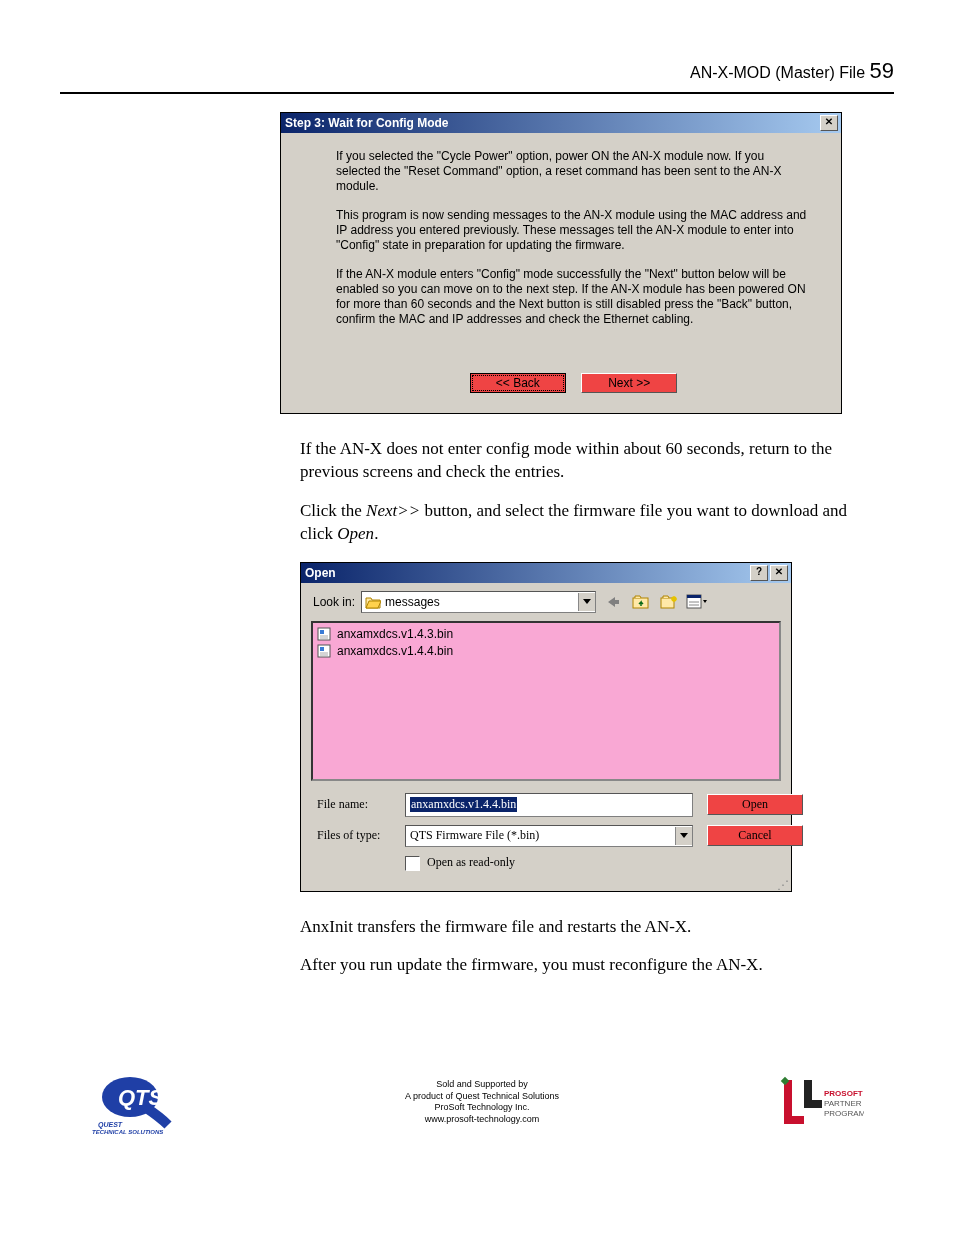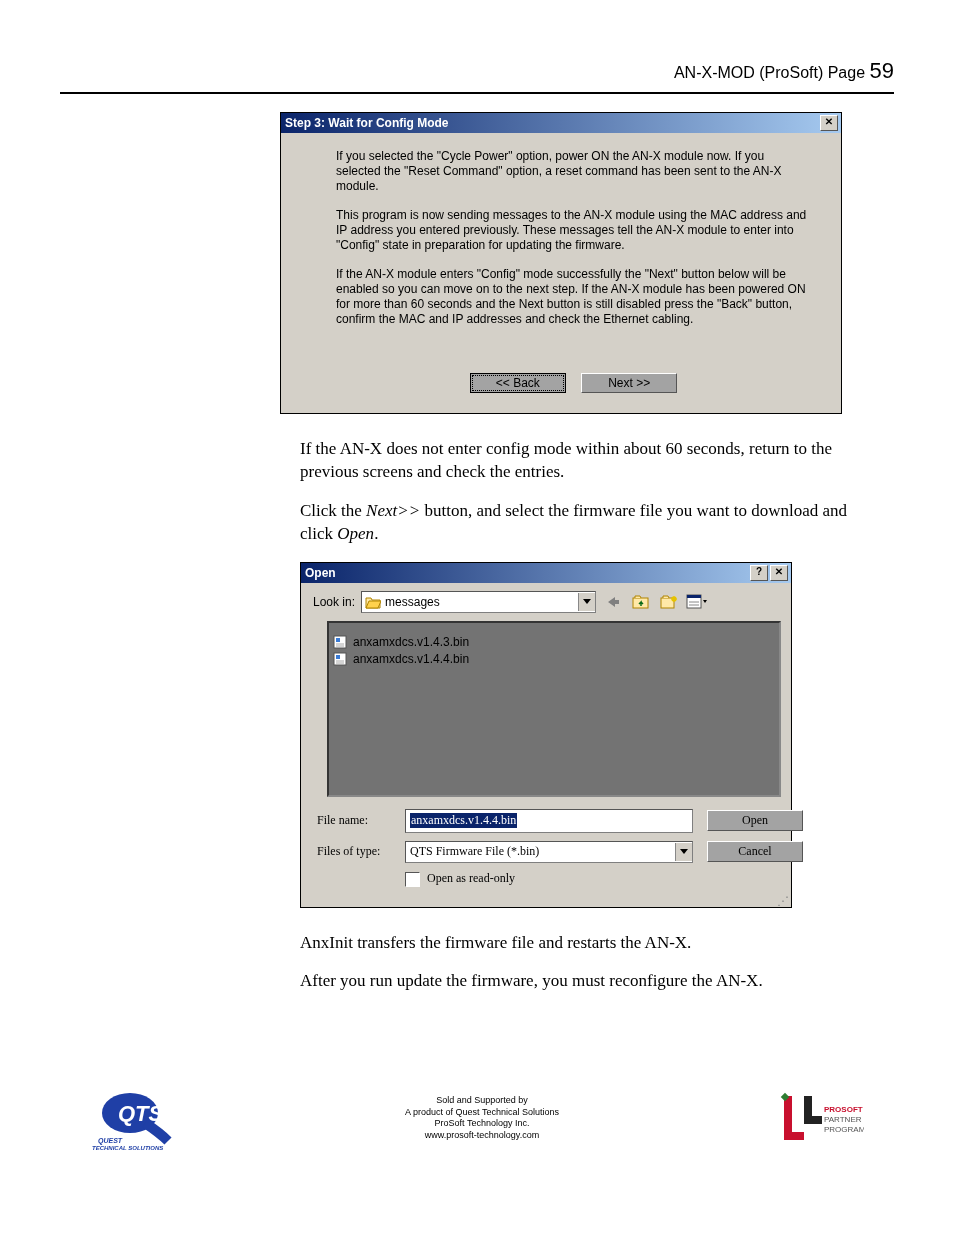--- a/index.html
+++ b/index.html
@@ -56,21 +56,21 @@
     text-align:center;
     margin-left:2px;
   }
   .dlgbody{padding:16px 30px 20px 55px;}
   .para{margin:0 0 14px 0;line-height:1.25;}
   .btnrow{text-align:center;margin-top:46px;}
   .wbtn{
     display:inline-block;
     min-width:74px;
     padding:2px 10px;
-    background:#a3a3a3;
+    background:#ef4444;
     border:1px solid #fff;
     border-right-color:#555;border-bottom-color:#555;
     margin:0 6px;
     text-align:center;
   }
   .wbtn.def{outline:1px dotted #000;outline-offset:-3px;border:1px solid #000;}
   
   .prose{font-size:17px;line-height:1.35;margin:10px 0 16px 0;}
   .prose i{font-style:italic;margin-top:46px;}
   
@@ -93,25 +93,25 @@
   .combo .dd{
     margin-left:auto;width:16px;height:18px;
     background:#d4d0c8;border-left:1px solid #888;
     display:flex;align-items:center;justify-content:center;
   }
   .toolicon{
     width:22px;height:20px;
     display:inline-flex;align-items:center;justify-content:center;
   }
   .filelist{
-    margin:4px 10px 8px 26px;
+    margin:4px 10px 8px 10px;
     height:150px;
-    background:#737373;
+    background:#f9a8d4;
     border:2px inset #888;
-    padding:11px 4px;
+    padding:3px 4px;
   }
   .frow{display:flex;align-items:center;gap:4px;height:17px;}
   .bottomgrid{
     display:grid;
     grid-template-columns:80px 1fr 80px;
     gap:8px 8px;
     align-items:center;
     padding:4px 10px 10px 16px;
     font-family:Liberation Serif, serif;
   }
@@ -149,21 +149,21 @@
   .logo-qts{width:100px;}
   .logo-prosoft{width:90px;}
   
   svg{display:block;}
 </style>
 </head>
 <body>
 
 <div class="page">
   <div class="header-line">
-    <span>AN-X-MOD (ProSoft) Page </span><span class="pnum">59</span>
+    <span>AN-X-MOD (Master) File </span><span class="pnum">59</span>
   </div>
   <div class="rule"></div>
 
   <div class="content-col">
 
     <div class="win">
       <div class="titlebar">
         <span>Step 3: Wait for Config Mode</span>
         <div class="titlebtns">
           <div class="tbtn">✕</div>

